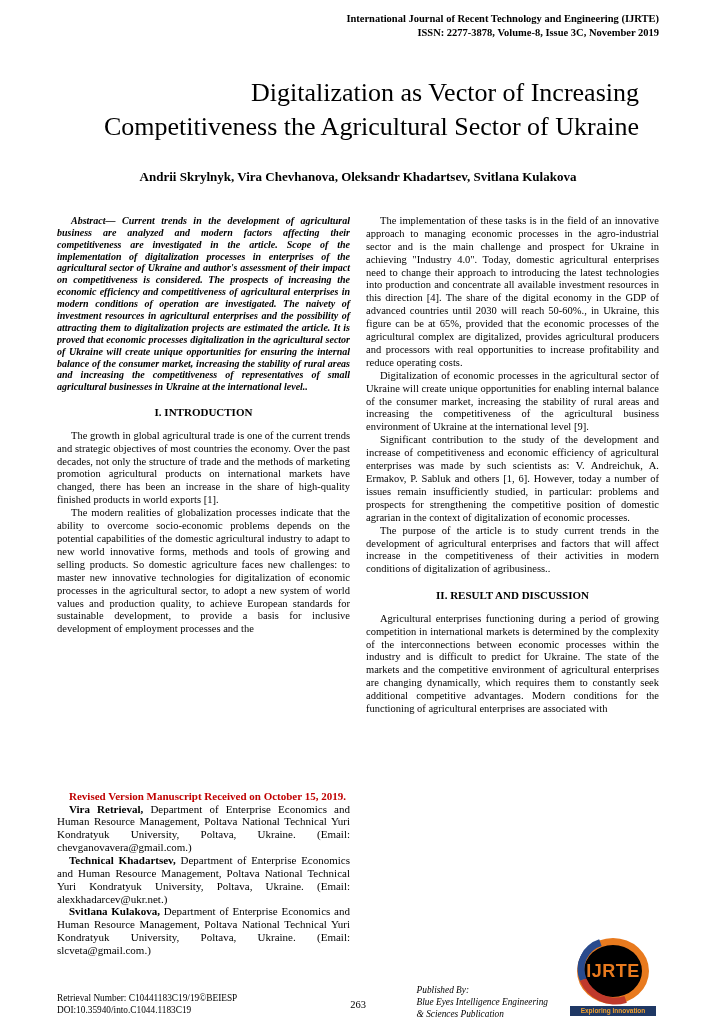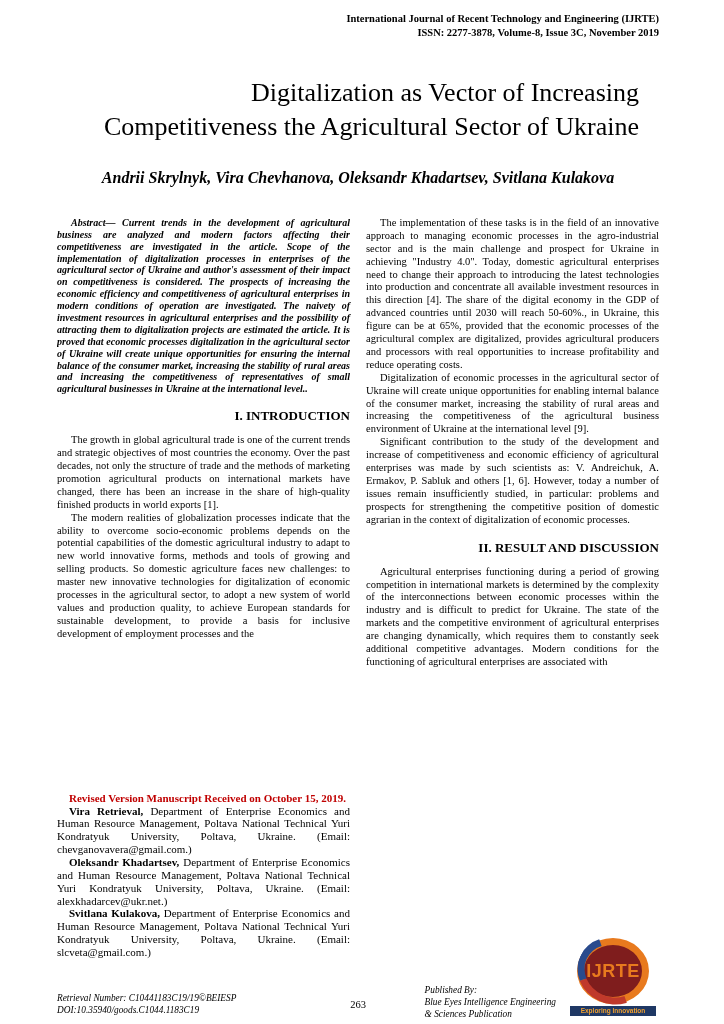--- a/index.html
+++ b/index.html
@@ -30,22 +30,21 @@
     font-weight: 400;
     font-size: 26px;
     line-height: 1.28;
     padding: 0 20px;
   }
 
   .authors-line {
     margin-top: 26px;
     text-align: center;
     font-weight: bold;
-    font-size: 16px;
-    font-style: italic;
+    font-size: 13px;
   }
 
   .columns {
     display: flex;
     gap: 16px;
     margin-top: 30px;
     height: 742px;
     overflow: hidden;
   }
   .col {
@@ -61,55 +60,54 @@
 
   .abstract-paragraph, .keywords-line {
     font-size: 10px;
     line-height: 1.19;
     font-weight: bold;
     font-style: italic;
   }
   .keywords-line { margin-top: 13px; }
 
   .section-heading {
-    text-align: right;
-    font-size: 13px;
+    text-align: center;
+    font-size: 11px;
     font-weight: bold;
     margin: 13px 0 10px 0;
   }
 
   .footnote {
     margin-top: auto;
     font-size: 11px;
     line-height: 1.17;
     text-align: justify;
   }
   .footnote p { text-indent: 12px; }
   .footnote-received { color: #c00000; font-weight: bold; }
   .fn-name { font-weight: bold; }
 
   .footer-left {
     position: absolute;
     left: 57px;
     bottom: 8px;
-    font-style: italic;
     font-size: 9.3px;
     line-height: 1.3;
   }
   .page-number {
     position: absolute;
     left: 0;
     right: 0;
     bottom: 14px;
     text-align: center;
     font-size: 10.5px;
   }
   .publisher {
     position: absolute;
-    right: 160px;
+    right: 168px;
     bottom: 4px;
     font-style: italic;
     font-size: 9.3px;
     line-height: 1.3;
   }
 
   .logo {
     position: absolute;
     right: 60px;
     bottom: 8px;
@@ -117,21 +115,21 @@
     text-align: center;
     font-family: "Liberation Sans", sans-serif;
   }
   .logo-circle {
     position: relative;
     width: 72px;
     height: 66px;
     margin: 0 auto;
     border: 7px solid #e87a1e;
     border-radius: 50%;
-    background: #7f1d1d;
+    background: #000000;
     display: flex;
     align-items: center;
     justify-content: center;
   }
   .logo-circle::before {
     content: "";
     position: absolute;
     inset: -7px;
     border-radius: 50%;
     border: 7px solid transparent;
@@ -176,40 +174,41 @@
 
 
       <h2 class="section-heading">I. INTRODUCTION</h2>
 
       <p>The growth in global agricultural trade is one of the current trends and strategic objectives of most countries the economy. Over the past decades, not only the structure of trade and the methods of marketing promotion agricultural products on international markets have changed, there has been an increase in the share of high-quality finished products in world exports [1].</p>
       <p>The modern realities of globalization processes indicate that the ability to overcome socio-economic problems depends on the potential capabilities of the domestic agricultural industry to adapt to new world innovative forms, methods and tools of growing and selling products. So domestic agriculture faces new challenges: to master new innovative technologies for digitalization of economic processes in the agricultural sector, to adopt a new system of world values and production quality, to achieve European standards for sustainable development, to provide a basis for inclusive development of employment processes and the</p>
 
       <div class="footnote">
         <p class="footnote-received">Revised Version Manuscript Received on October 15, 2019.</p>
         <p><span class="fn-name">Vira Retrieval,</span><span> Department of Enterprise Economics and Human Resource Management, Poltava National Technical Yuri Kondratyuk University, Poltava, Ukraine. (Email: chevganovavera@gmail.com.)</span></p>
-        <p><span class="fn-name">Oleksandr Khadartsev,</span><span> Department of Enterprise Economics and Human Resource Management, Poltava National Technical Yuri Kondratyuk University, Poltava, Ukraine. (Email: alexkhadarcev@ukr.net.)</span></p>
+        <p><span class="fn-name">Technical Khadartsev,</span><span> Department of Enterprise Economics and Human Resource Management, Poltava National Technical Yuri Kondratyuk University, Poltava, Ukraine. (Email: alexkhadarcev@ukr.net.)</span></p>
         <p><span class="fn-name">Svitlana Kulakova,</span><span> Department of Enterprise Economics and Human Resource Management, Poltava National Technical Yuri Kondratyuk University, Poltava, Ukraine. (Email: slcveta@gmail.com.)</span></p>
       </div>
     </div>
 
     <div class="col col-right">
       <p>The implementation of these tasks is in the field of an innovative approach to managing economic processes in the agro-industrial sector and is the main challenge and prospect for Ukraine in achieving "Industry 4.0". Today, domestic agricultural enterprises need to change their approach to introducing the latest technologies into production and concentrate all available investment resources in this direction [4]. The share of the digital economy in the GDP of advanced countries until 2030 will reach 50-60%., in Ukraine, this figure can be at 65%, provided that the economic processes of the agricultural complex are digitalized, provides agricultural producers and processors with real opportunities to increase profitability and reduce operating costs.</p>
       <p>Digitalization of economic processes in the agricultural sector of Ukraine will create unique opportunities for enabling internal balance of the consumer market, increasing the stability of rural areas and increasing the competitiveness of the agricultural business environment of Ukraine at the international level [9].</p>
       <p>Significant contribution to the study of the development and increase of competitiveness and economic efficiency of agricultural enterprises was made by such scientists as: V. Andreichuk, A. Ermakov, P. Sabluk and others [1, 6]. However, today a number of issues remain insufficiently studied, in particular: problems and prospects for strengthening the competitive position of domestic agrarian in the context of digitalization of economic processes.</p>
+      <p>The purpose of the article is to study current trends in the development of agricultural enterprises and factors that will affect increase in the competitiveness of their activities in modern conditions of digitalization of agribusiness..</p>
 
       <h2 class="section-heading">II. RESULT AND DISCUSSION</h2>
 
       <p>Agricultural enterprises functioning during a period of growing competition in international markets is determined by the complexity of the interconnections between economic processes within the industry and is difficult to predict for Ukraine. The state of the markets and the competitive environment of agricultural enterprises are changing dynamically, which requires them to constantly seek additional competitive advantages. Modern conditions for the functioning of agricultural enterprises are associated with</p>
     </div>
 
   </div>
 
   <div class="footer-left">
     <div>Retrieval Number: C10441183C19/19©BEIESP</div>
-    <div>DOI:10.35940/goods.C1044.1183C19</div>
+    <div>DOI:10.35940/into.C1044.1183C19</div>
   </div>
 
   <div class="page-number">263</div>
 
   <div class="publisher">
     <div>Published By:</div>
     <div>Blue Eyes Intelligence Engineering</div>
     <div>&amp; Sciences Publication</div>
   </div>
 

